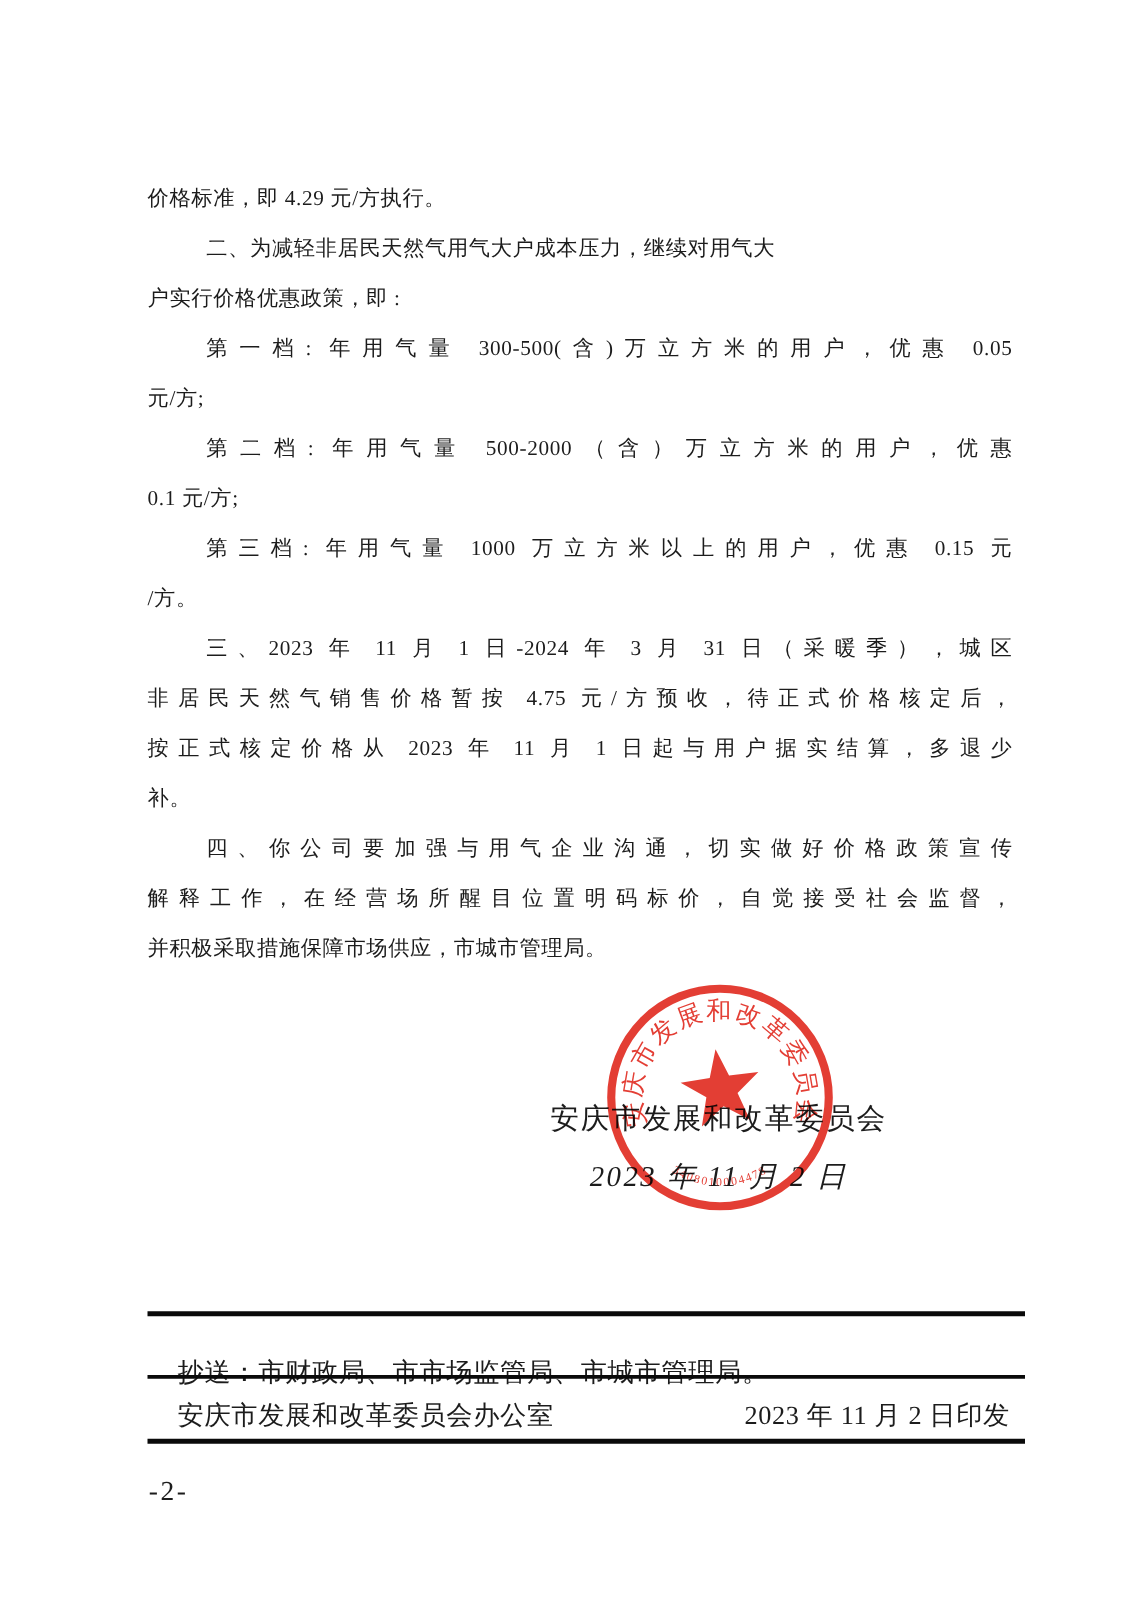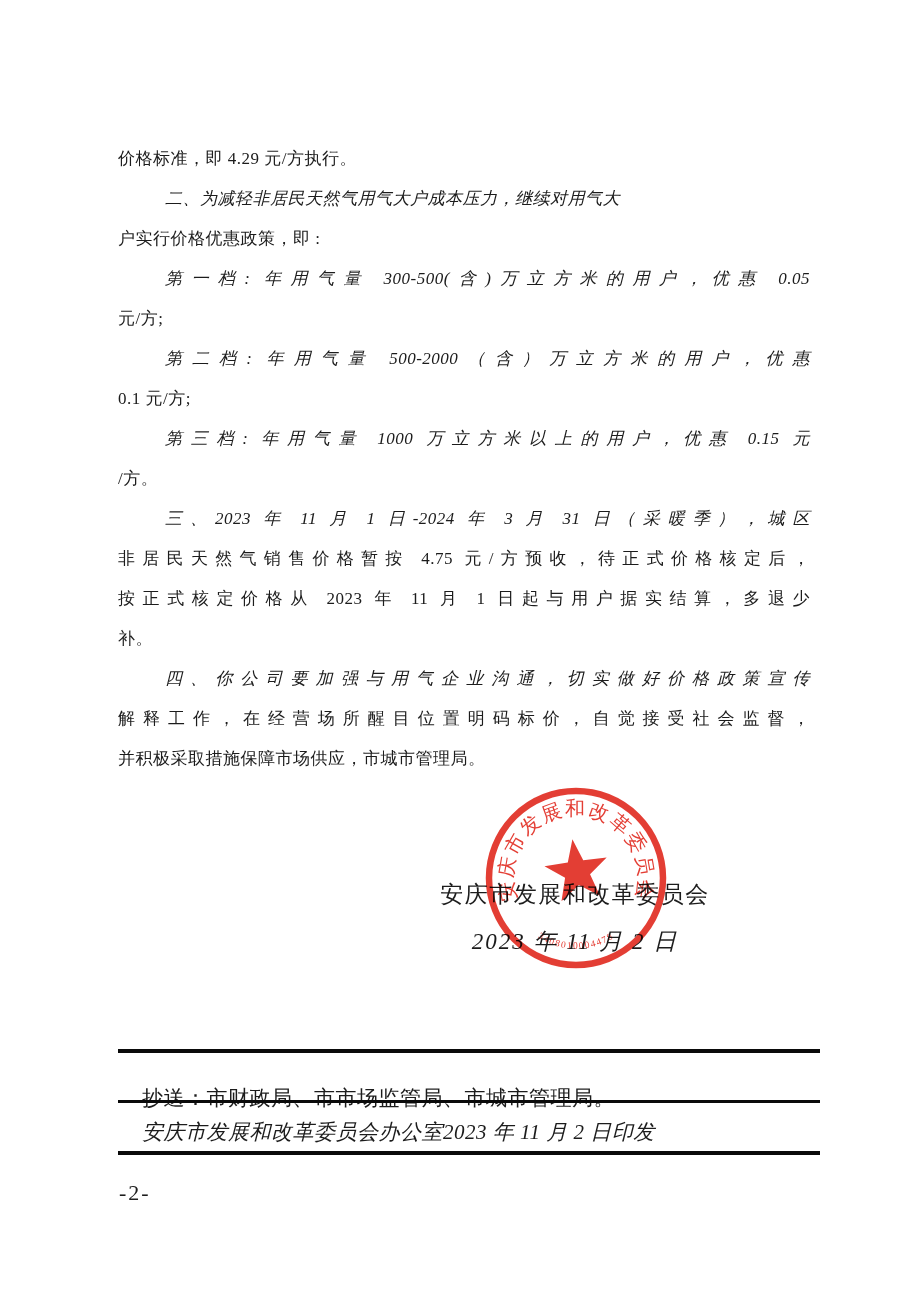--- a/index.html
+++ b/index.html
@@ -17,21 +17,21 @@
   .body-text {
     position: absolute;
     left: 118px; top: 139px; width: 692px;
   }
   .line {
     height: 40px; line-height: 40px;
     font-size: 17px;
     letter-spacing: 0.5px;
     white-space: pre-wrap;
   }
-  .line.indent { padding-left: 47px; font-style: italic; }
+  .line.indent { padding-left: 47px; }
   .line.justify { text-align: justify; text-align-last: justify; }
 
   
   .sig-org {
     position: absolute; left: 390px; top: 880px; width: 370px;
     text-align: center; font-size: 23px; letter-spacing: 1.5px;
     height: 30px; line-height: 30px;
   }
   .sig-date {
     position: absolute; left: 420px; top: 928px; width: 310px;
@@ -58,23 +58,23 @@
   .rule-mid    { top: 1100px; height: 3px; }
   .rule-bottom { top: 1151px; height: 4px; }
 
   .cc-line {
     position: absolute; left: 142px; top: 1084px;
     font-size: 21px; letter-spacing: 0.5px;
     height: 28px; line-height: 28px;
   }
   .issue-row {
     position: absolute; left: 142px; top: 1118px; width: 666px;
-    display: flex; justify-content: flex-start;
+    display: flex; justify-content: space-between;
     font-size: 21px; letter-spacing: 0.5px;
-    height: 28px; line-height: 28px; font-style: italic;
+    height: 28px; line-height: 28px;
   }
 
   .page-number {
     position: absolute; left: 119px; top: 1180px;
     font-size: 22px; letter-spacing: 2px;
     height: 26px; line-height: 26px;
   }
 </style>
 </head>
 <body>

